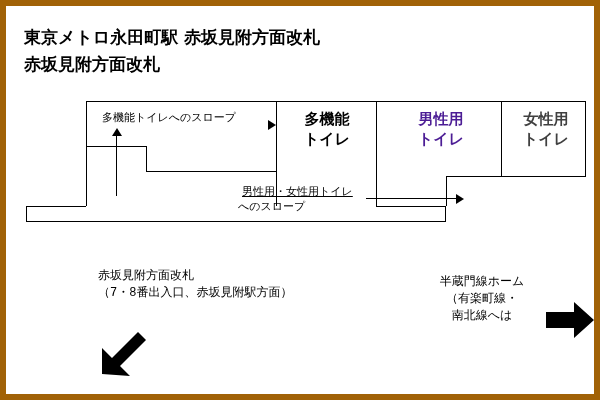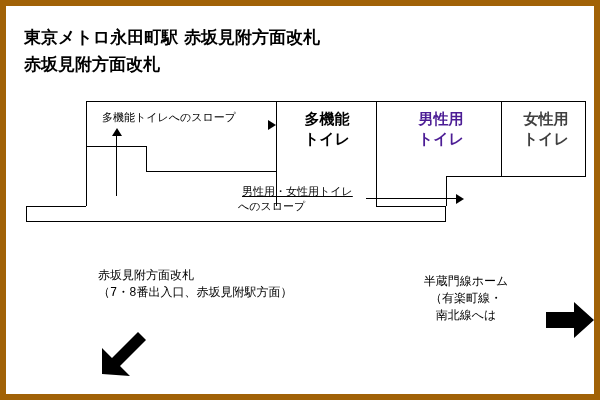--- a/index.html
+++ b/index.html
@@ -157,21 +157,21 @@
   </div>
   <div class="abs big-arrow" style="left:92px; top:320px;">
     <svg width="56" height="52" viewBox="0 0 56 52" aria-hidden="true">
       <polygon points="54,2 54,20 26,20 26,38 40,38 22,50 4,38 18,38 18,10 36,10" fill="#000000" style="display:none"></polygon>
       <polygon points="50,4 30,24 40,34 8,44 18,12 28,22 48,2" fill="#000000" style="display:none"></polygon>
       <polygon points="46,6 22,30 34,30 34,42 10,42 10,18 22,18 " fill="#000000" style="display:none"></polygon>
       <polygon points="4,48 4,22 14,32 40,6 48,14 22,40 32,50" fill="#000000"></polygon>
     </svg>
   </div>
 
-  <div class="abs legend-center" style="left:400px; top:268px; width:120px;">
+  <div class="abs legend-center" style="left:416px; top:268px; width:120px;">
     <div class="legend-text">半蔵門線ホーム</div>
     <div class="legend-text">（有楽町線・</div>
     <div class="legend-text">南北線へは</div>
   </div>
   <div class="abs big-arrow" style="left:540px; top:294px;">
     <svg width="50" height="40" viewBox="0 0 50 40" aria-hidden="true">
       <polygon points="0,12 28,12 28,2 48,20 28,38 28,28 0,28" fill="#000000"></polygon>
     </svg>
   </div>
 

